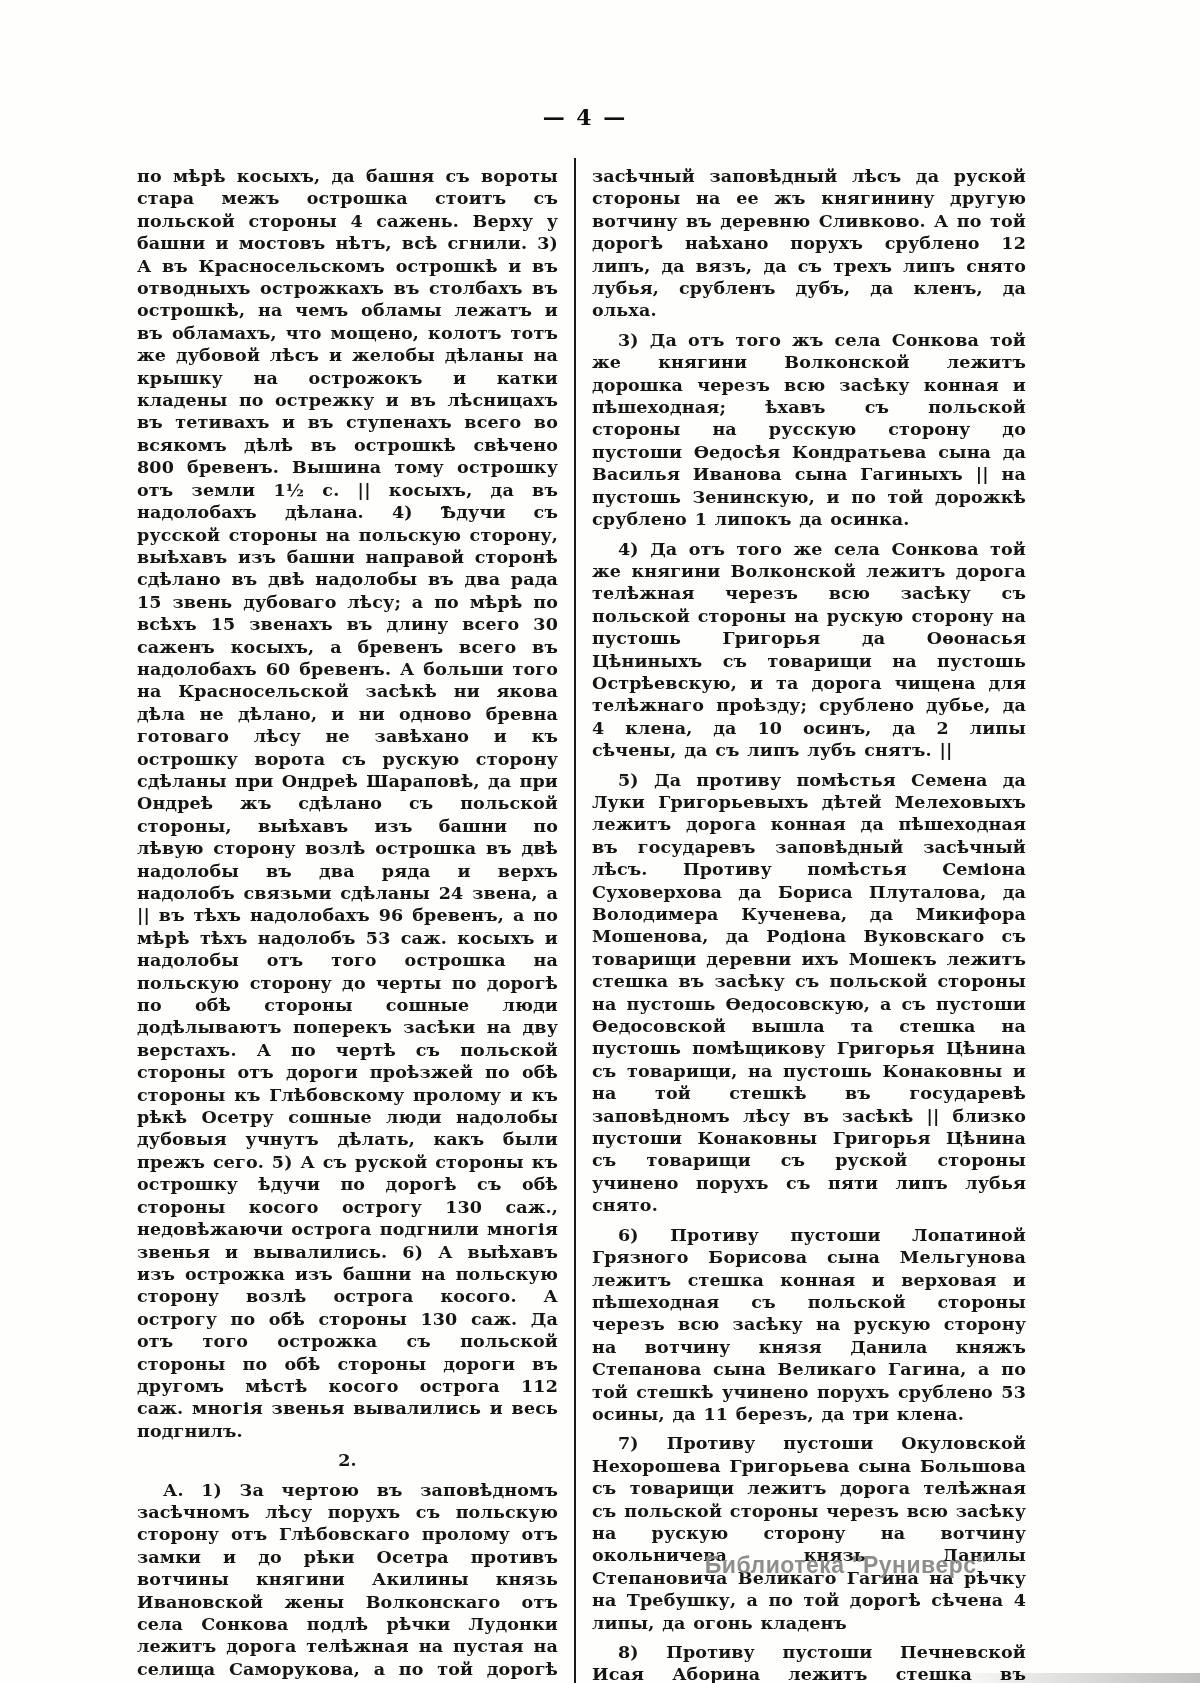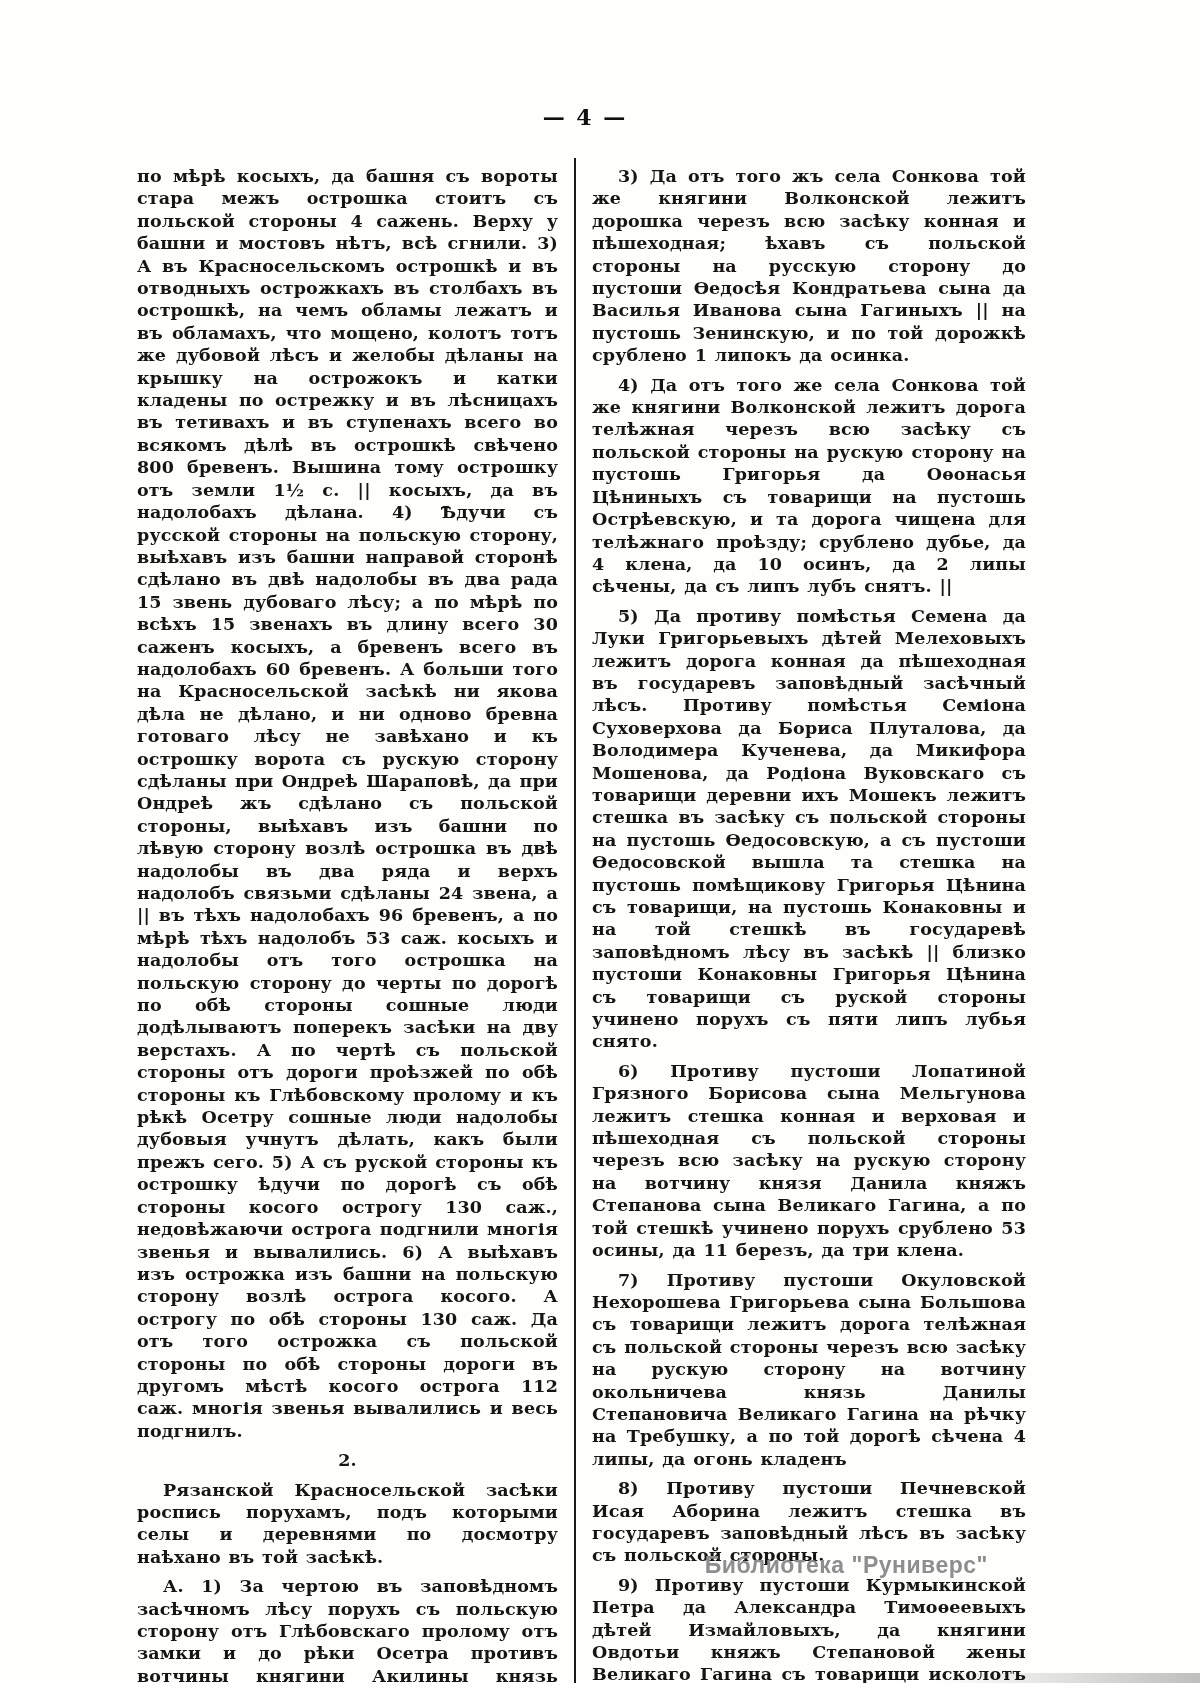--- a/index.html
+++ b/index.html
@@ -79,27 +79,27 @@
 
 <div class="page">
 
   <div class="page-header">—  4  —</div>
 
   <div class="content">
 
     <div class="column left">
       <p class="cont">по мѣрѣ косыхъ, да башня съ вороты стара межъ острошка стоитъ съ польской стороны 4 сажень. Верху у башни и мостовъ нѣтъ, всѣ сгнили. 3) А въ Красносельскомъ острошкѣ и въ отводныхъ острожкахъ въ столбахъ въ острошкѣ, на чемъ обламы лежатъ и въ обламахъ, что мощено, колотъ тотъ же дубовой лѣсъ и желобы дѣланы на крышку на острожокъ и катки кладены по острежку и въ лѣсницахъ въ тетивахъ и въ ступенахъ всего во всякомъ дѣлѣ въ острошкѣ свѣчено 800 бревенъ. Вышина тому острошку отъ земли 1½ с. || косыхъ, да въ надолобахъ дѣлана. 4) Ѣдучи съ русской стороны на польскую сторону, выѣхавъ изъ башни направой сторонѣ сдѣлано въ двѣ надолобы въ два рада 15 звень дубоваго лѣсу; а по мѣрѣ по всѣхъ 15 звенахъ въ длину всего 30 саженъ косыхъ, а бревенъ всего въ надолобахъ 60 бревенъ. А больши того на Красносельской засѣкѣ ни якова дѣла не дѣлано, и ни одново бревна готоваго лѣсу не завѣхано и къ острошку ворота съ рускую сторону сдѣланы при Ондреѣ Шараповѣ, да при Ондреѣ жъ сдѣлано съ польской стороны, выѣхавъ изъ башни по лѣвую сторону возлѣ острошка въ двѣ надолобы въ два ряда и верхъ надолобъ связьми сдѣланы 24 звена, а || въ тѣхъ надолобахъ 96 бревенъ, а по мѣрѣ тѣхъ надолобъ 53 саж. косыхъ и надолобы отъ того острошка на польскую сторону до черты по дорогѣ по обѣ стороны сошные люди додѣлываютъ поперекъ засѣки на дву верстахъ. А по чертѣ съ польской стороны отъ дороги проѣзжей по обѣ стороны къ Глѣбовскому пролому и къ рѣкѣ Осетру сошные люди надолобы дубовыя учнутъ дѣлать, какъ были прежъ сего. 5) А съ руской стороны къ острошку ѣдучи по дорогѣ съ обѣ стороны косого острогу 130 саж., недовѣжаючи острога подгнили многія звенья и вывалились. 6) А выѣхавъ изъ острожка изъ башни на польскую сторону возлѣ острога косого. А острогу по обѣ стороны 130 саж. Да отъ того острожка съ польской стороны по обѣ стороны дороги въ другомъ мѣстѣ косого острога 112 саж. многія звенья вывалились и весь подгнилъ.</p>
       <p class="section-number">2.</p>
-      <p class="indent">Рязанской Красносельской засѣки роспись порухамъ, подъ которыми селы и деревнями по досмотру наѣхано въ той засѣкѣ.</p>
       <p class="indent">А. 1) За чертою въ заповѣдномъ засѣчномъ лѣсу порухъ съ польскую сторону отъ Глѣбовскаго пролому отъ замки и до рѣки Осетра противъ вотчины княгини Акилины князь Ивановской жены Волконскаго отъ села Сонкова подлѣ рѣчки Лудонки лежитъ дорога телѣжная на пустая на селища Саморукова, а по той дорогѣ въ сторонѣ съ польской стороны ѣдучи налѣво по обѣ стороны вранка сѣчено 30 деревъ, да съ десяти вязовъ снято лубья. || 2) Отъ того жъ села Сонкова съ польской стороны лежитъ дорога черезъ весь</p>
     </div>
 
     <div class="divider"></div>
 
     <div class="column right">
+      <p class="cont">засѣчный заповѣдный лѣсъ да руской стороны на ее жъ княгинину другую вотчину въ деревню Сливково. А по той дорогѣ наѣхано порухъ срублено 12 липъ, да вязъ, да съ трехъ липъ снято лубья, срубленъ дубъ, да кленъ, да ольха.</p>
       <p class="indent">3) Да отъ того жъ села Сонкова той же княгини Волконской лежитъ дорошка черезъ всю засѣку конная и пѣшеходная; ѣхавъ съ польской стороны на русскую сторону до пустоши Ѳедосѣя Кондратьева сына да Василья Иванова сына Гагиныхъ || на пустошь Зенинскую, и по той дорожкѣ срублено 1 липокъ да осинка.</p>
       <p class="indent">4) Да отъ того же села Сонкова той же княгини Волконской лежитъ дорога телѣжная черезъ всю засѣку съ польской стороны на рускую сторону на пустошь Григорья да Оѳонасья Цѣниныхъ съ товарищи на пустошь Острѣевскую, и та дорога чищена для телѣжнаго проѣзду; срублено дубье, да 4 клена, да 10 осинъ, да 2 липы сѣчены, да съ липъ лубъ снятъ. ||</p>
       <p class="indent">5) Да противу помѣстья Семена да Луки Григорьевыхъ дѣтей Мелеховыхъ лежитъ дорога конная да пѣшеходная въ государевъ заповѣдный засѣчный лѣсъ. Противу помѣстья Семіона Суховерхова да Бориса Плуталова, да Володимера Кученева, да Микифора Мошенова, да Родіона Вуковскаго съ товарищи деревни ихъ Мошекъ лежитъ стешка въ засѣку съ польской стороны на пустошь Ѳедосовскую, а съ пустоши Ѳедосовской вышла та стешка на пустошь помѣщикову Григорья Цѣнина съ товарищи, на пустошь Конаковны и на той стешкѣ въ государевѣ заповѣдномъ лѣсу въ засѣкѣ || близко пустоши Конаковны Григорья Цѣнина съ товарищи съ руской стороны учинено порухъ съ пяти липъ лубья снято.</p>
       <p class="indent">6) Противу пустоши Лопатиной Грязного Борисова сына Мельгунова лежитъ стешка конная и верховая и пѣшеходная съ польской стороны черезъ всю засѣку на рускую сторону на вотчину князя Данила княжъ Степанова сына Великаго Гагина, а по той стешкѣ учинено порухъ срублено 53 осины, да 11 березъ, да три клена.</p>
       <p class="indent">7) Противу пустоши Окуловской Нехорошева Григорьева сына Большова съ товарищи лежитъ дорога телѣжная съ польской стороны черезъ всю засѣку на рускую сторону на вотчину окольничева князь Данилы Степановича Великаго Гагина на рѣчку на Требушку, а по той дорогѣ сѣчена 4 липы, да огонь кладенъ</p>
       <p class="indent">8) Противу пустоши Печневской Исая Аборина лежитъ стешка въ государевъ заповѣдный лѣсъ въ засѣку съ польской стороны.</p>
       <p class="indent">9) Противу пустоши Курмыкинской Петра да Александра Тимоѳеевыхъ дѣтей Измайловыхъ, да княгини Овдотьи княжъ Степановой жены Великаго Гагина съ товарищи исколотъ дубъ въ засѣкѣ на доски и колотъ дубъ большой, а дубъ сломленъ вихремъ. ||</p>
     </div>
 
   </div>

